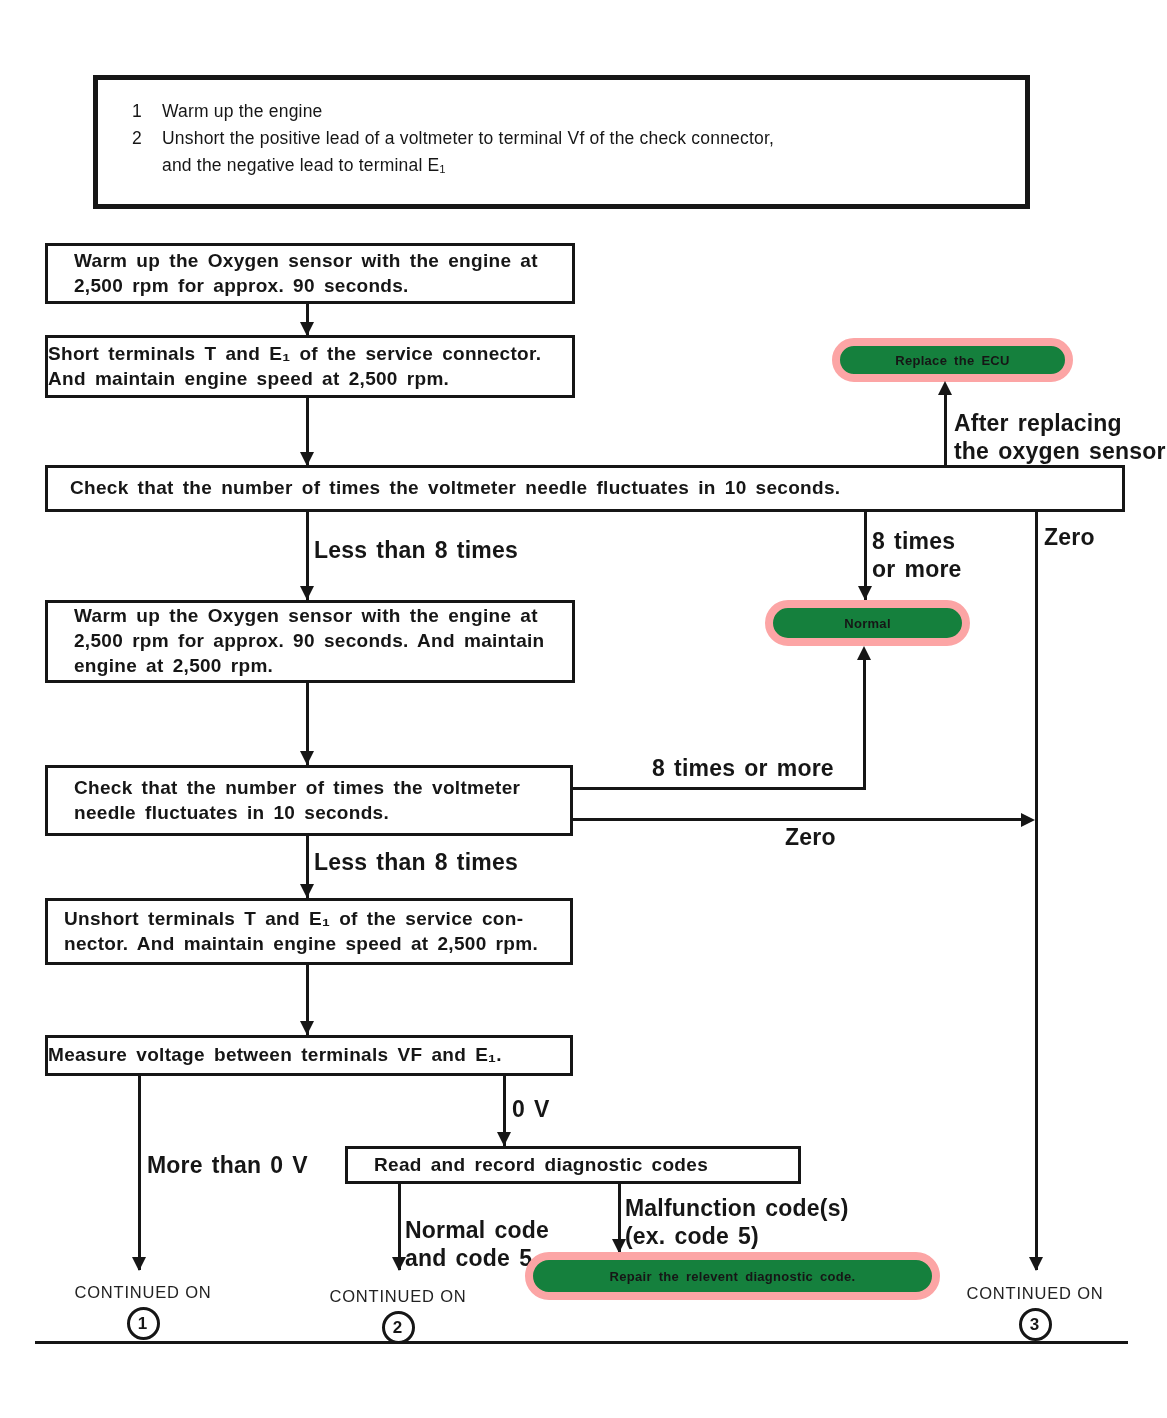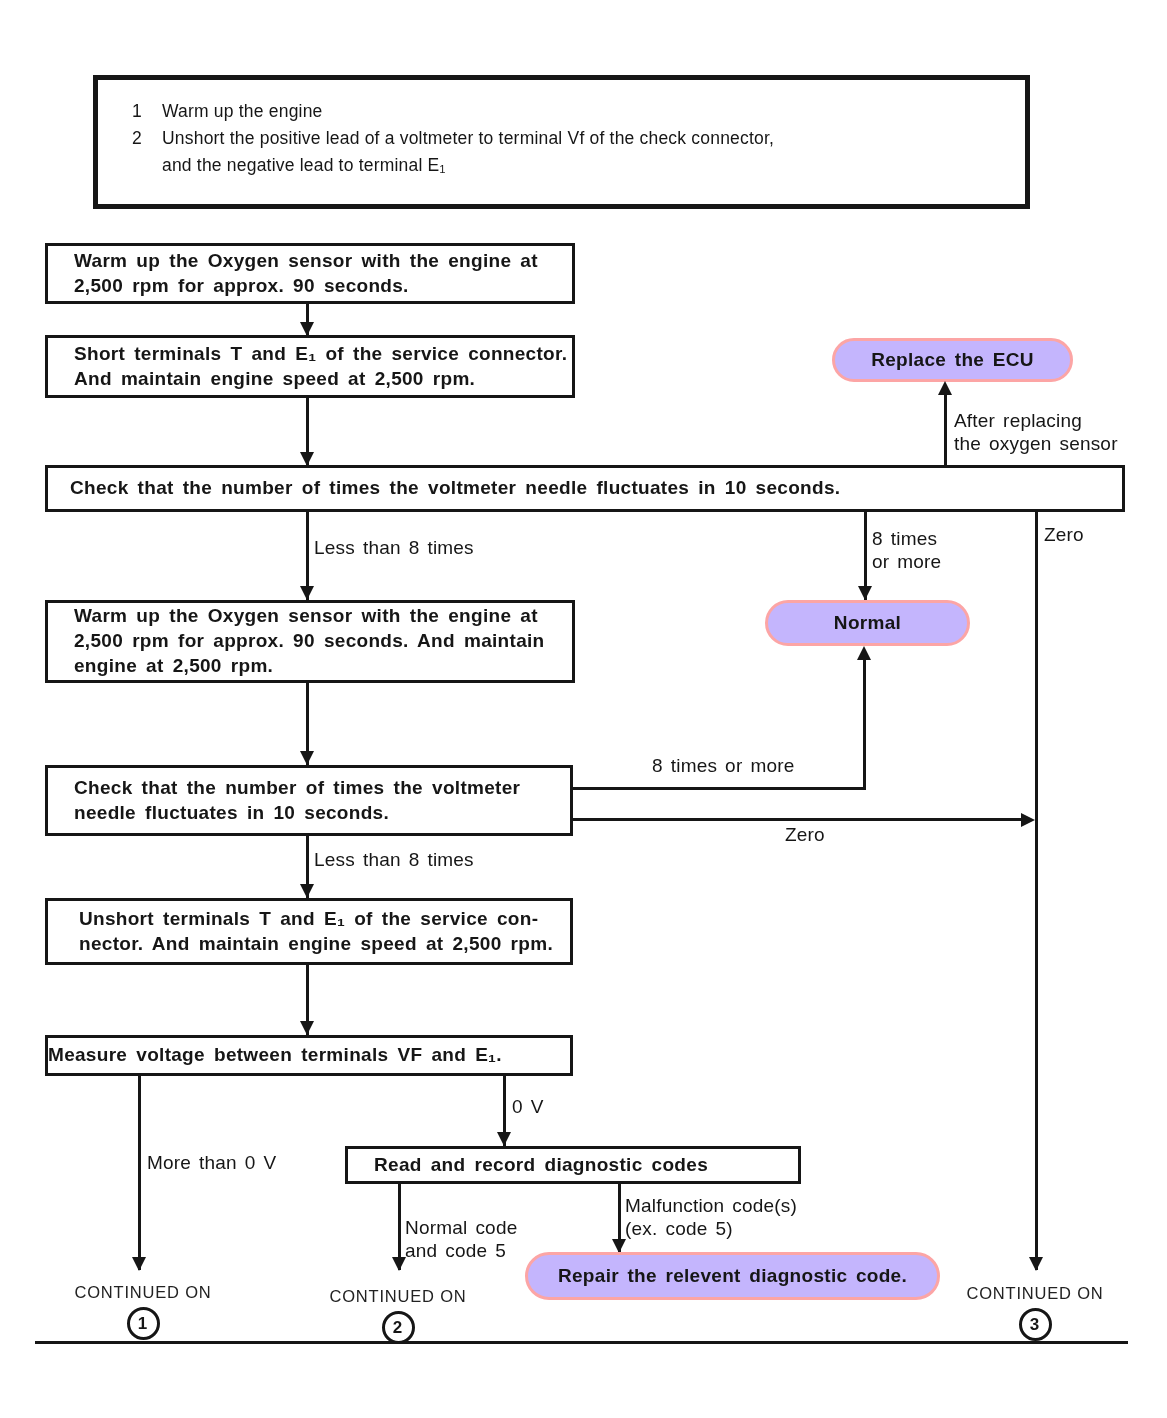--- a/index.html
+++ b/index.html
@@ -17,35 +17,35 @@
   }
   .note-box {
     position:absolute; border:5px solid #161616; background:#fff;
     box-sizing:border-box; padding:18px 20px 0 34px;
     font-weight:500; font-size:17.5px; line-height:1.55; letter-spacing:.2px;
   }
   .note-row { display:flex; }
   .note-num { width:30px; flex:0 0 30px; }
   .note-text { white-space:pre-line; }
   .stadium {
-    position:absolute; border:3px solid #fca5a5; background:#c4b5fd;
+    position:absolute; border:8px solid #fca5a5; background:#15803d;
     box-sizing:border-box; display:flex; align-items:center; justify-content:center;
-    font-weight:700; font-size:19px; letter-spacing:.3px; word-spacing:3px;
+    font-weight:700; font-size:13px; letter-spacing:.3px; word-spacing:3px;
   }
   
   .vl, .hl { position:absolute; background:#161616; }
   .vl { width:3px; }
   .hl { height:3px; }
   .ah { position:absolute; width:0; height:0; }
   .ah.down  { border-left:7px solid transparent; border-right:7px solid transparent; border-top:14px solid #161616; }
   .ah.up    { border-left:7px solid transparent; border-right:7px solid transparent; border-bottom:14px solid #161616; }
   .ah.right { border-top:7px solid transparent; border-bottom:7px solid transparent; border-left:14px solid #161616; }
   
   .lbl {
-    position:absolute; font-weight:400; font-size:19px; line-height:1.2;
+    position:absolute; font-weight:700; font-size:23px; line-height:1.2;
     letter-spacing:.2px; word-spacing:2.5px; white-space:pre-line; background:transparent;
   }
   .cont {
     position:absolute; width:160px; text-align:center;
     font-weight:400; font-size:16.5px; letter-spacing:.8px; color:#222;
   }
   .cont .num-circle {
     display:flex; align-items:center; justify-content:center;
     width:27px; height:27px; margin:5px auto 0 auto;
     border:3px solid #161616; border-radius:50%;
@@ -69,21 +69,21 @@
 and the negative lead to terminal E₁</span>
     </div>
   </div>
 
   <div class="box" style="left:45px; top:243px; width:530px; height:61px; padding-left:26px;">Warm up the Oxygen sensor with the engine at
 2,500 rpm for approx. 90 seconds.</div>
 
   <div class="vl" style="left:306px; top:303px; height:33px;"></div>
   <div class="ah down" style="left:300px; top:322px;"></div>
 
-  <div class="box" style="left:45px; top:335px; width:530px; height:63px; padding-left:26px;">Short terminals T and E₁ of the service connector.
+  <div class="box" style="left:45px; top:335px; width:530px; height:63px; ">Short terminals T and E₁ of the service connector.
 And maintain engine speed at 2,500 rpm.</div>
 
   <div class="vl" style="left:306px; top:398px; height:67px;"></div>
   <div class="ah down" style="left:300px; top:452px;"></div>
 
   <div class="stadium" style="left:832px; top:338px; width:241px; height:44px; border-radius:22px;">Replace the ECU</div>
 
   <div class="vl" style="left:944px; top:391px; height:74px;"></div>
   <div class="ah up" style="left:938px; top:381px;"></div>
   <div class="lbl" style="left:954px; top:410px;">After replacing
@@ -122,21 +122,21 @@
   <div class="lbl" style="left:652px; top:755px;">8 times or more</div>
 
   <div class="hl" style="left:573px; top:818px; width:450px;"></div>
   <div class="ah right" style="left:1021px; top:813px;"></div>
   <div class="lbl" style="left:785px; top:824px;">Zero</div>
 
   <div class="vl" style="left:306px; top:836px; height:62px;"></div>
   <div class="ah down" style="left:300px; top:884px;"></div>
   <div class="lbl" style="left:314px; top:849px;">Less than 8 times</div>
 
-  <div class="box" style="left:45px; top:898px; width:528px; height:67px; padding-left:31px;">Unshort terminals T and E₁ of the service con-
+  <div class="box" style="left:45px; top:898px; width:528px; height:67px; padding-left:16px;">Unshort terminals T and E₁ of the service con-
 nector. And maintain engine speed at 2,500 rpm.</div>
 
   <div class="vl" style="left:306px; top:965px; height:70px;"></div>
   <div class="ah down" style="left:300px; top:1021px;"></div>
 
   <div class="box" style="left:45px; top:1035px; width:528px; height:41px; ">Measure voltage between terminals VF and E₁.</div>
 
   <div class="vl" style="left:138px; top:1076px; height:194px;"></div>
   <div class="ah down" style="left:132px; top:1257px;"></div>
   <div class="lbl" style="left:147px; top:1152px;">More than 0 V</div>

